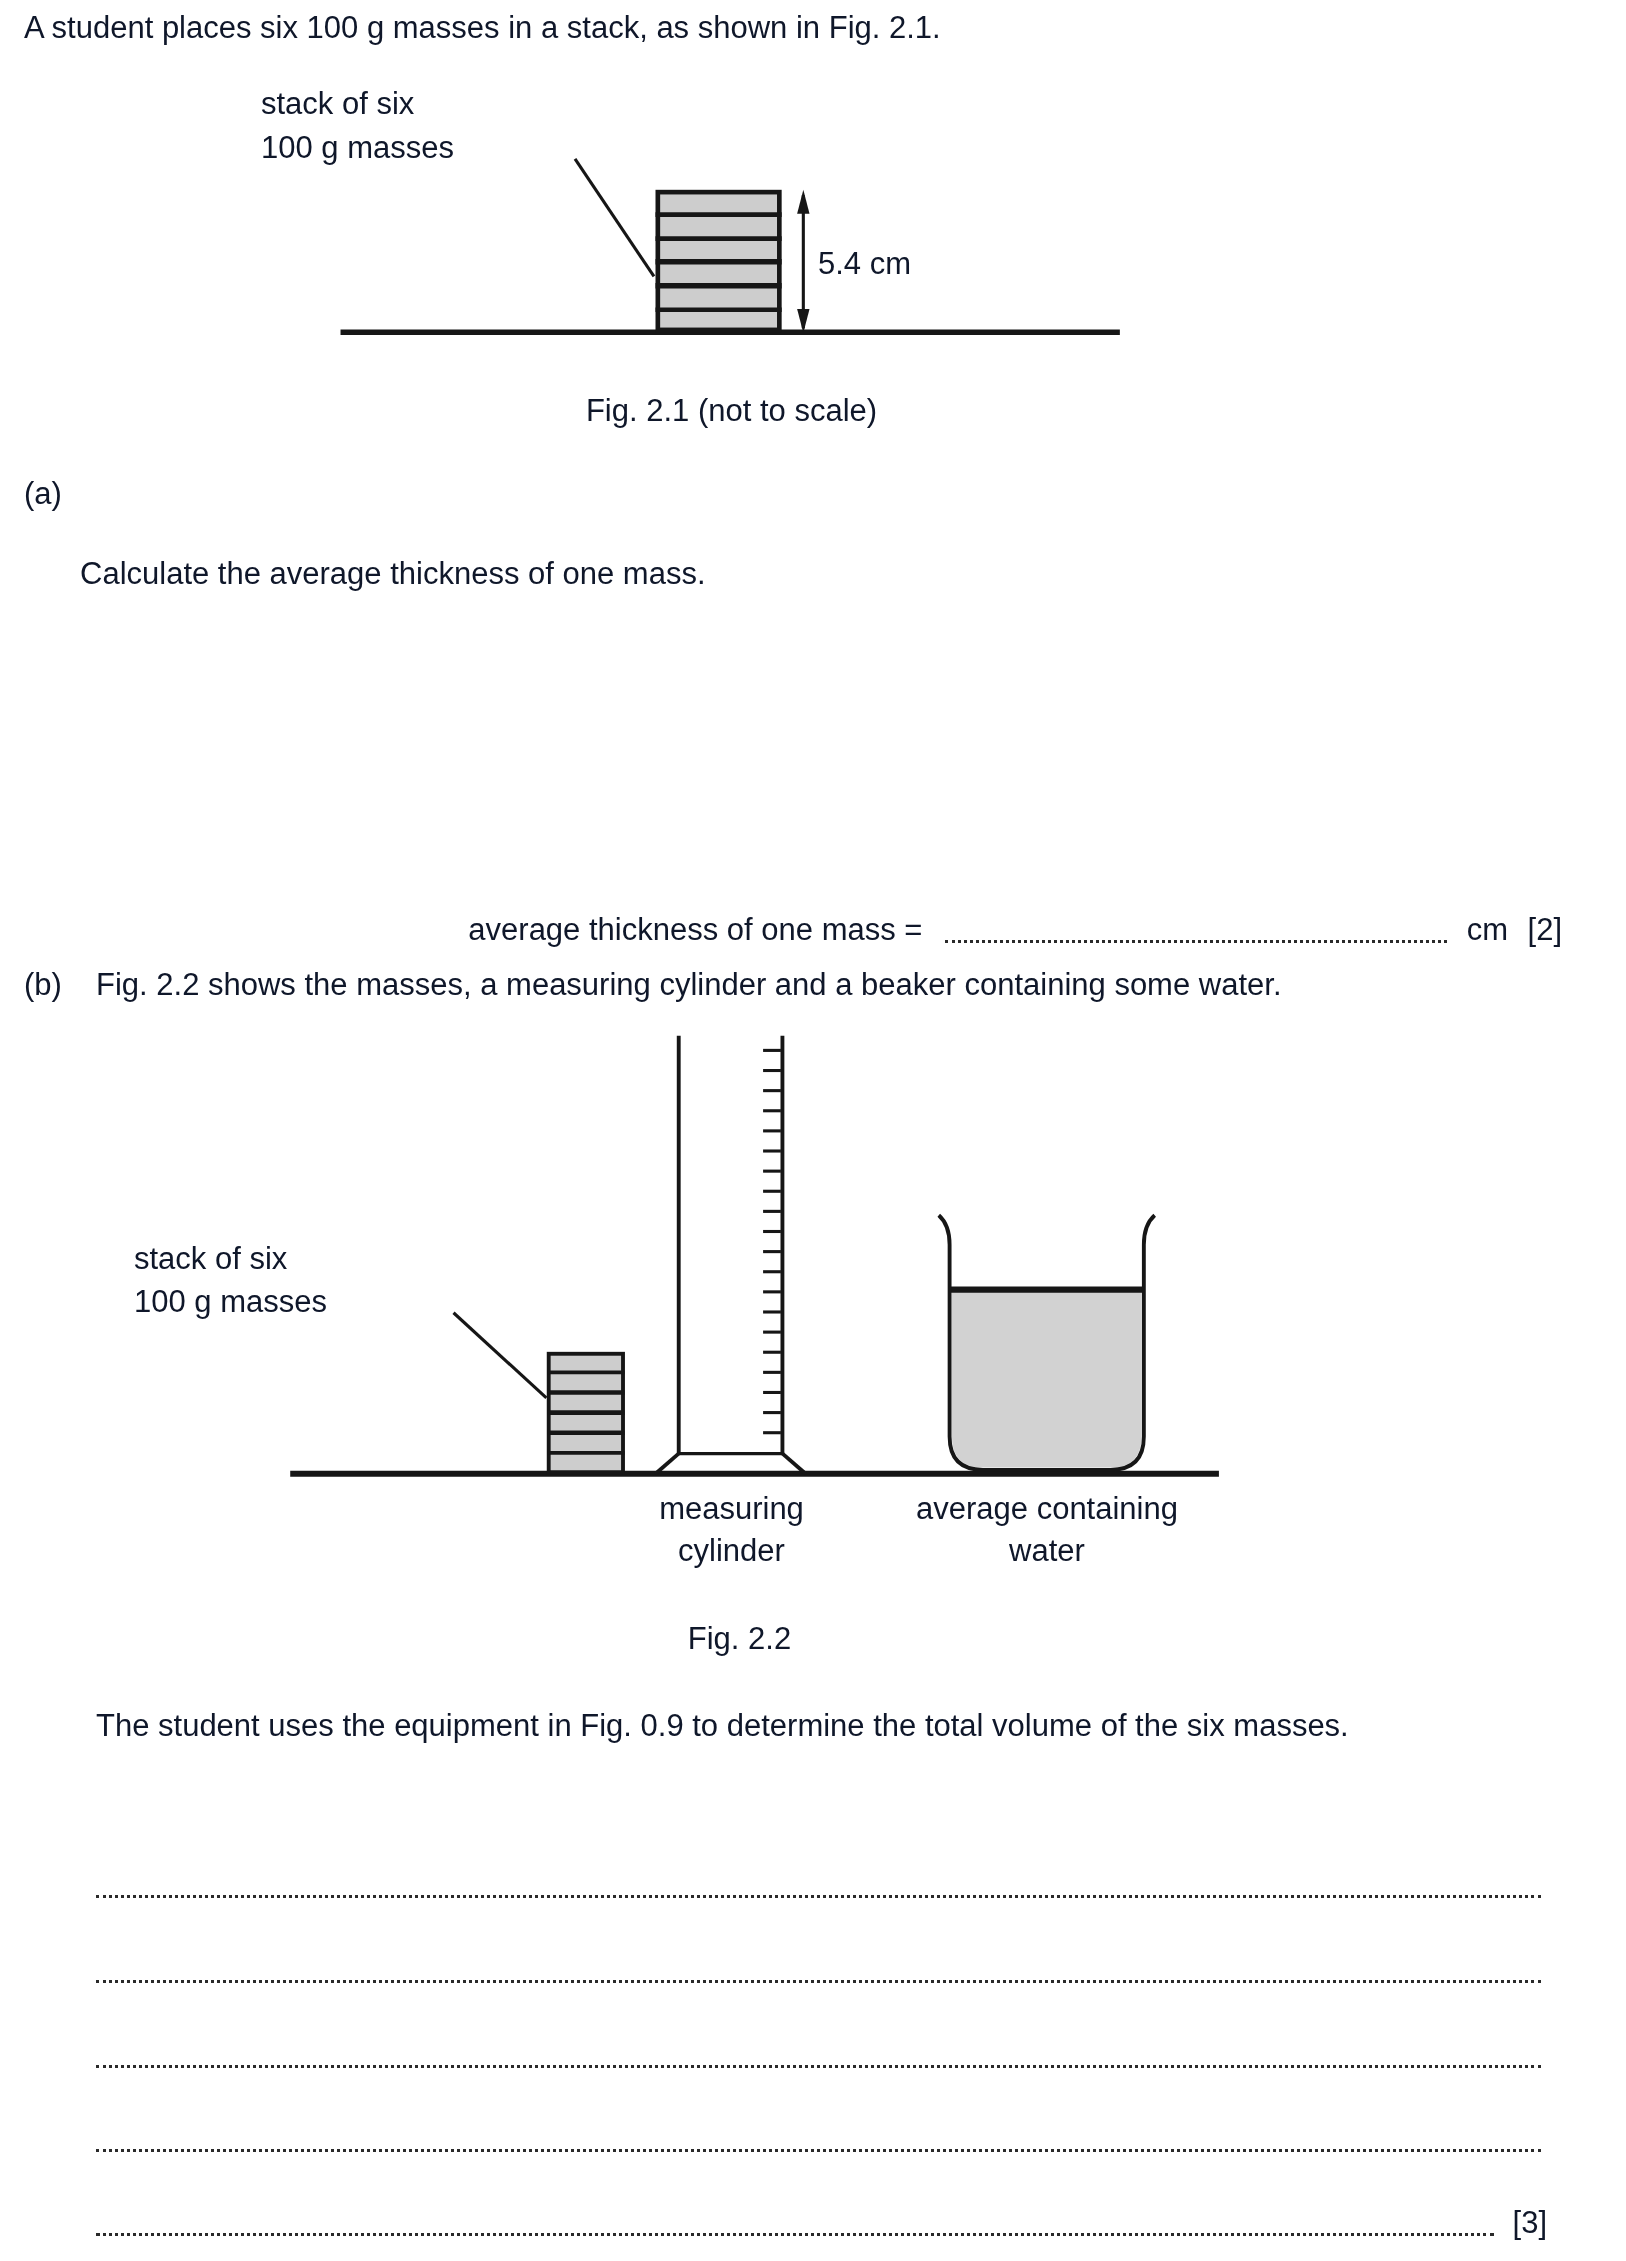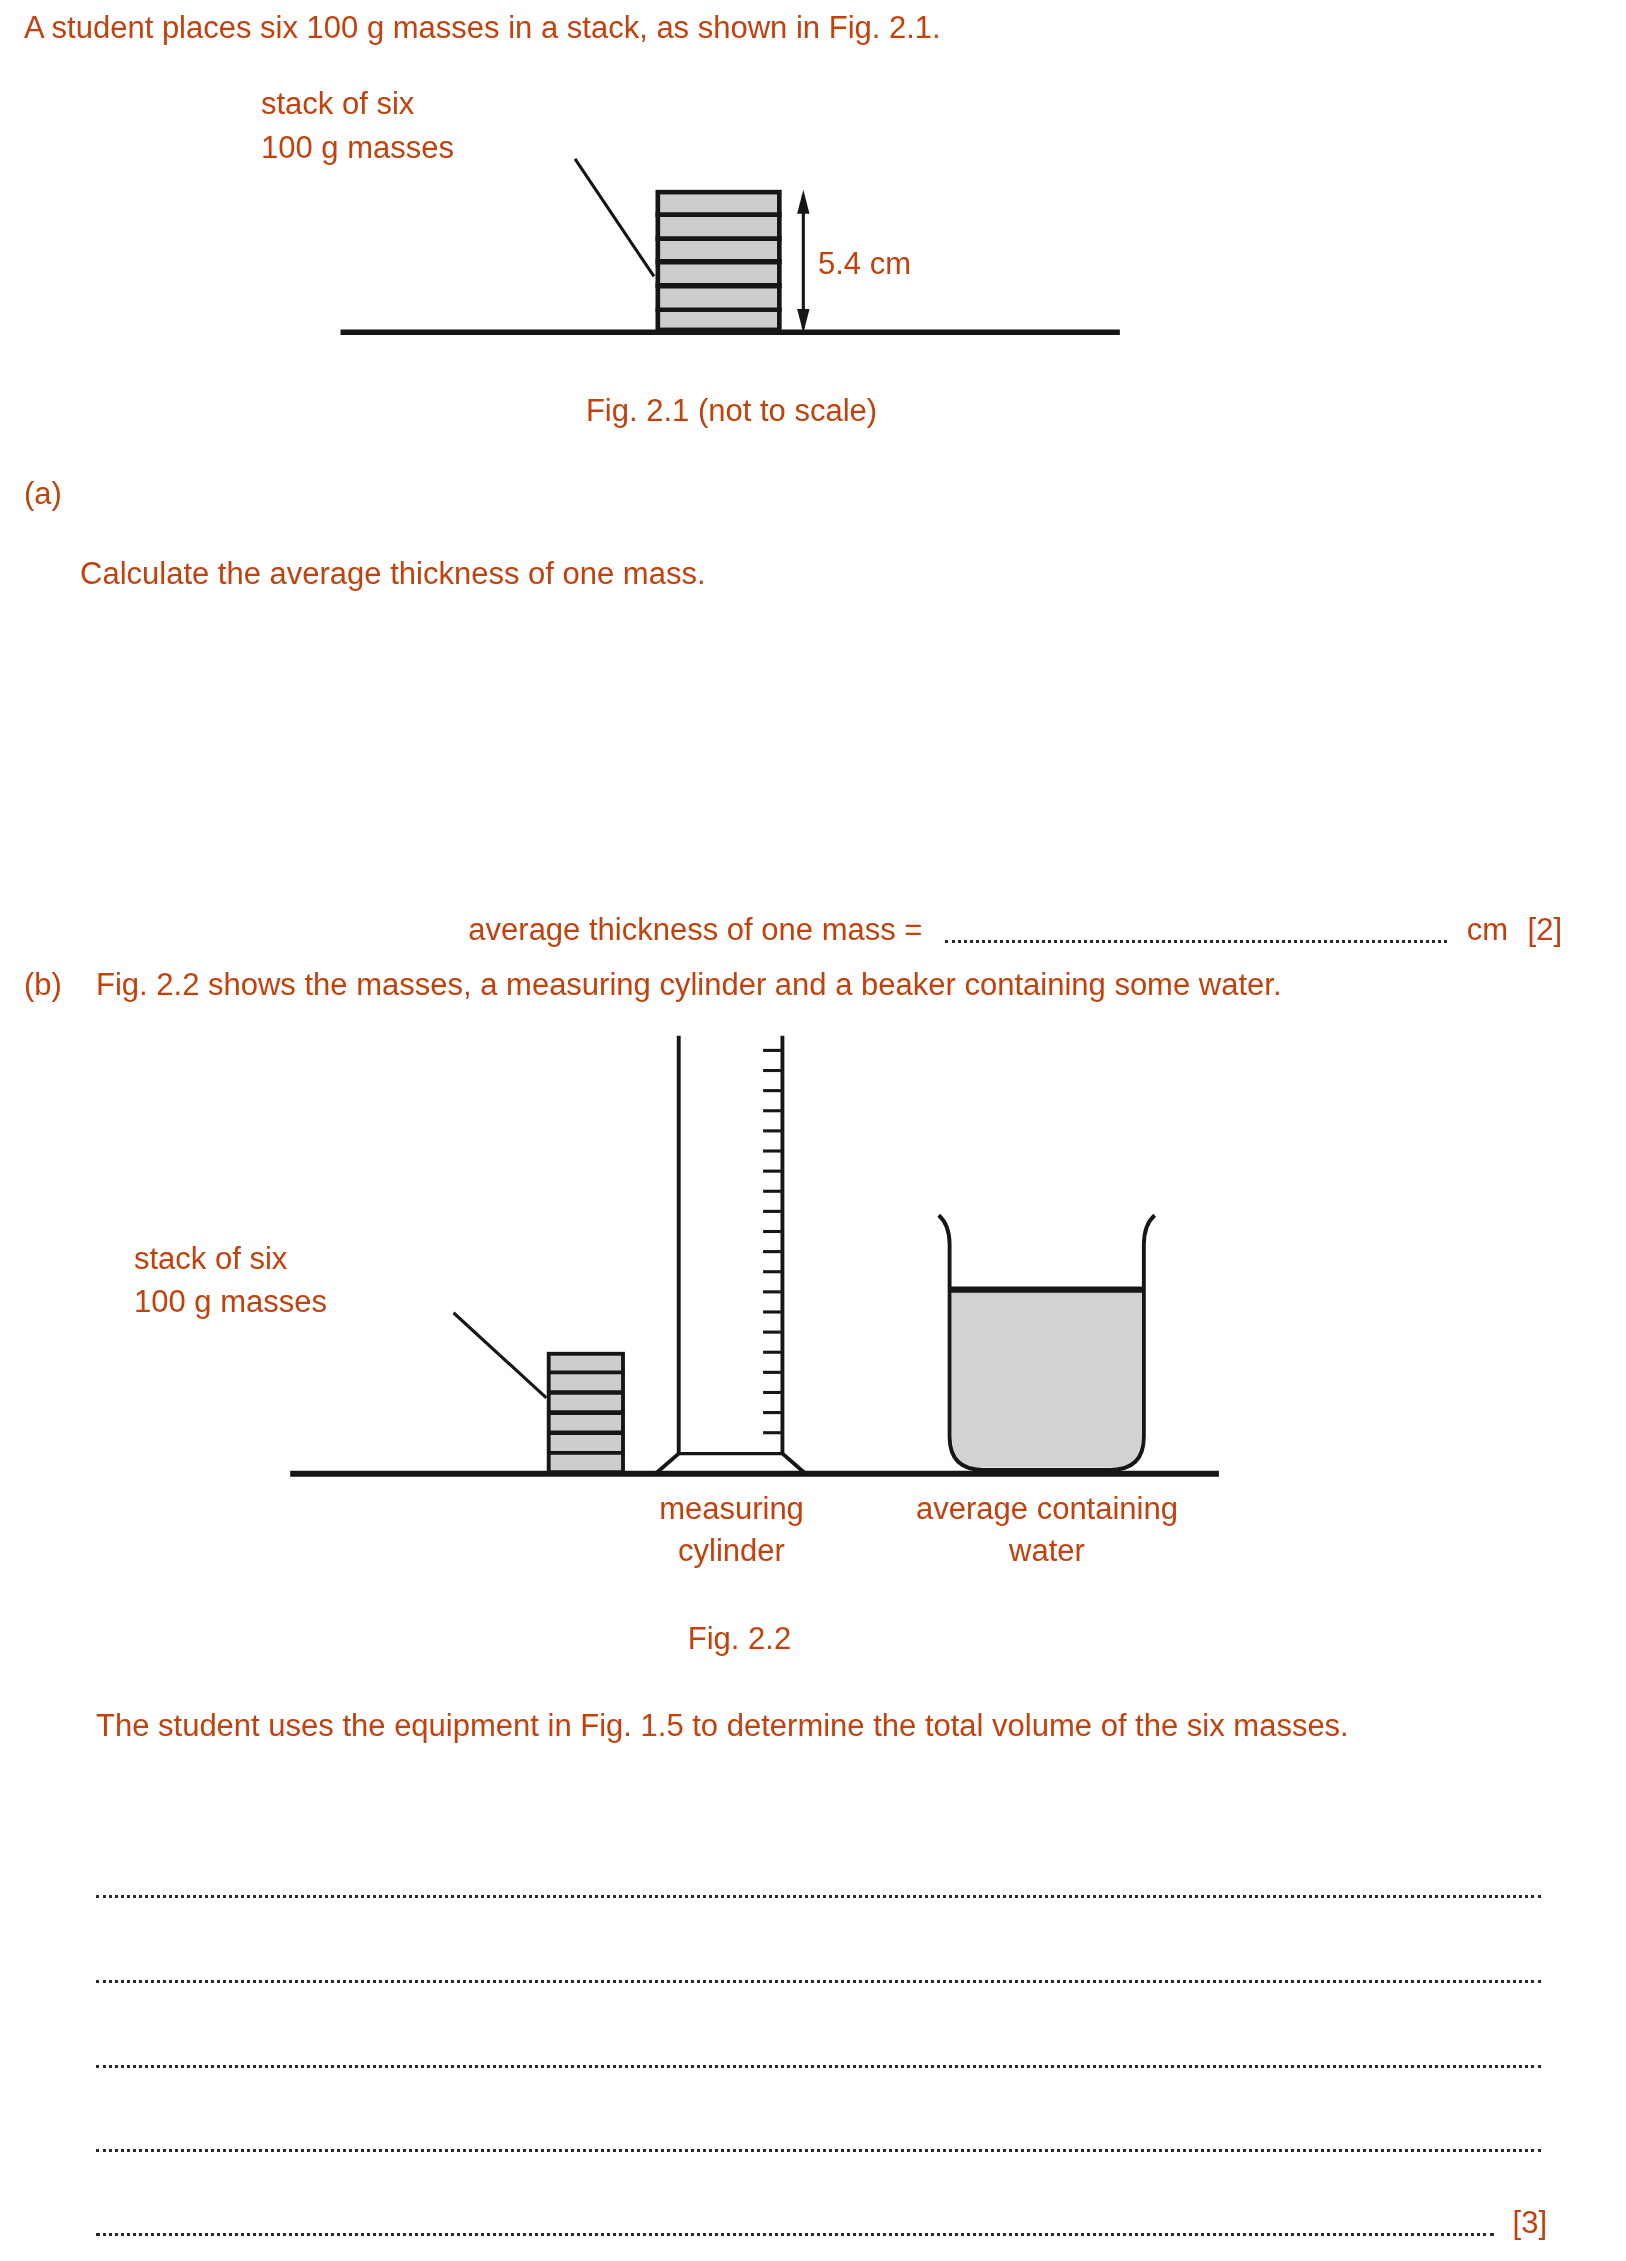--- a/index.html
+++ b/index.html
@@ -3,21 +3,21 @@
 <meta charset="utf-8">
 <style>
   html,body{margin:0;padding:0;background:#ffffff;}
   #page{
     position:relative;
     width:1626px;
     height:2261px;
     background:#ffffff;
     font-family:"Liberation Sans","DejaVu Sans",sans-serif;
     font-size:31px;
-    color:#c2410c;
+    color:#0f172a;
     overflow:hidden;
   }
   .abs{position:absolute;white-space:nowrap;line-height:39px;}
   .b{font-weight:normal;}
   #diagram-layer{position:absolute;left:0;top:0;}
   .center{text-align:center;white-space:normal;}
   .rightal{}
   .dotline{border-bottom:3.9px dotted #2a2a2a;height:0;}
   .dotfill{display:inline-block;border-bottom:3.9px dotted #2a2a2a;height:26px;}
   .flexrow{display:flex;align-items:flex-end;}
@@ -138,21 +138,21 @@
   <div class="abs center" style="left:596px;top:1488px;width:271px;line-height:42px;">
     <span>measuring</span><br>
     <span>cylinder</span>
   </div>
   <div class="abs center" style="left:873px;top:1488px;width:348px;line-height:42px;">
     <span>average containing</span><br>
     <span>water</span>
   </div>
   <div class="abs center b" style="left:391px;top:1619px;width:697px;">Fig. 2.2</div>
 
-  <div class="abs" style="left:96px;top:1706px;">The student uses the equipment in Fig. 1.5 to determine the total volume of the six masses.</div>
+  <div class="abs" style="left:96px;top:1706px;">The student uses the equipment in Fig. 0.9 to determine the total volume of the six masses.</div>
 
   <div class="abs dotline" style="left:96px;top:1895px;width:1445px;"></div>
   <div class="abs dotline" style="left:96px;top:1980px;width:1445px;"></div>
   <div class="abs dotline" style="left:96px;top:2065px;width:1445px;"></div>
   <div class="abs dotline" style="left:96px;top:2149px;width:1445px;"></div>
   <div class="abs flexrow" style="left:96px;top:2205px;">
     <span class="dotfill" style="width:1398px;margin-bottom:5.4px;"></span>
     <span style="margin-left:18.6px;">[3]</span>
   </div>
 

